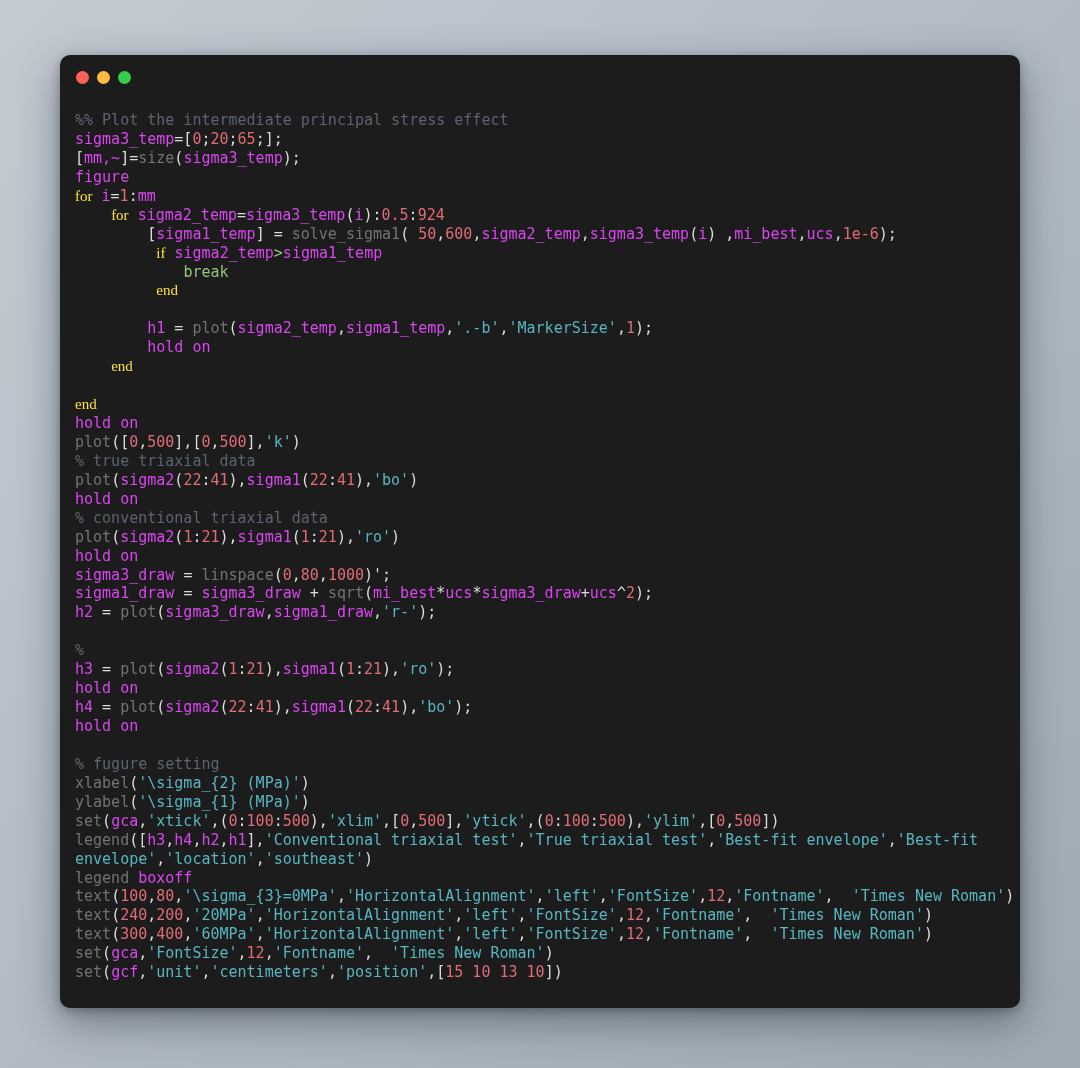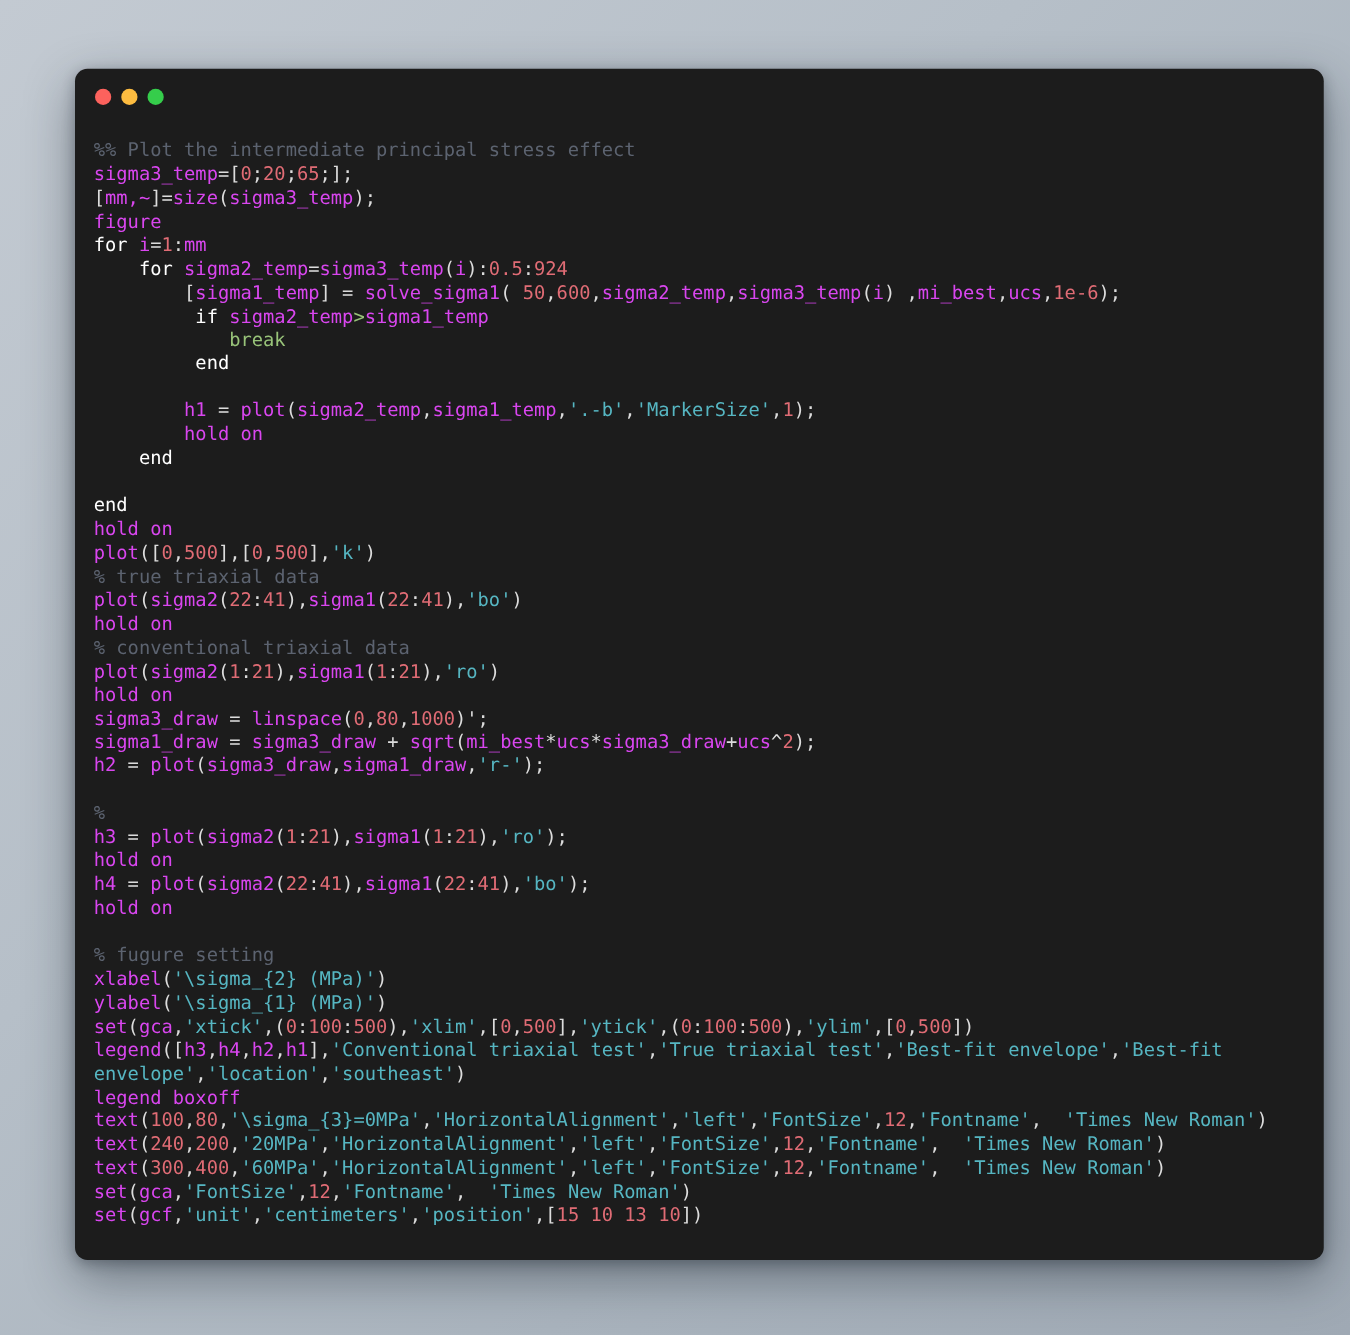--- a/index.html
+++ b/index.html
@@ -18,21 +18,20 @@
   #carbon-window {
     position: absolute;
     left: 60px;
     top: 55px;
     width: 960px;
     height: 953px;
     background: #1c1c1c;
     border-radius: 10px;
     box-shadow: 0 14px 40px rgba(20,28,38,0.42), 0 3px 10px rgba(20,28,38,0.30);
     overflow: hidden;
-    padding-left: 39px;
   }
 
   
   #titlebar {
     position: absolute;
     left: 0; top: 0;
     width: 100%;
     height: 48px;
   }
   .dot {
@@ -65,22 +64,22 @@
   .line.wrap {
     white-space: pre-wrap;
     height: auto;
   }
 
   
   .cmt { color: #5c6370; }
   .id  { color: #d946ef; }
   .str { color: #56b6c2; }
   .num { color: #e06c75; }
-  .fn  { color: #d946ef; }
-  .kw  { color: #ffffff; }
+  .fn  { color: #737373; }
+  .kw  { color: #fde047; font-family: Liberation Serif, serif; }
   .kw2 { color: #98c379; }
   .op  { color: #dcdcdc; }
   .pn  { color: #dcdcdc; }
 </style>
 </head>
 <body>
 
 <div id="carbon-window">
 
   <div id="titlebar">

